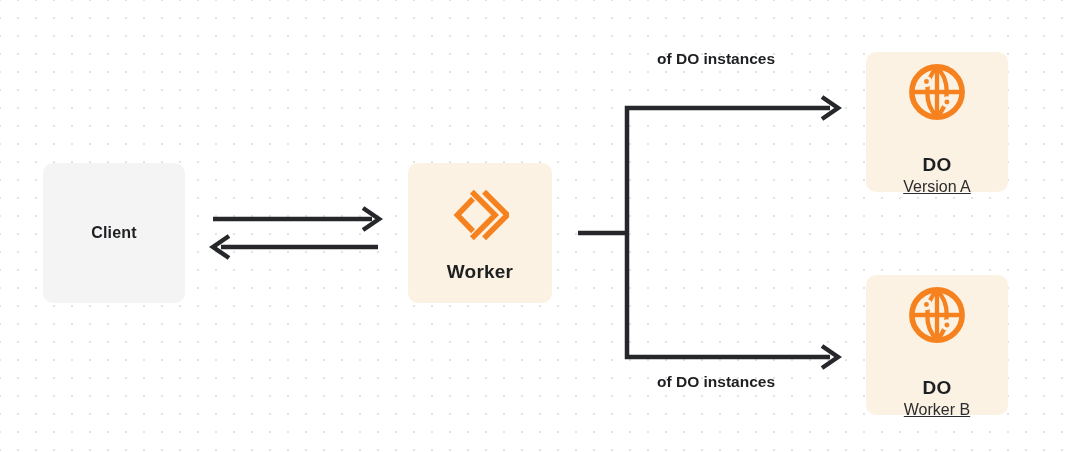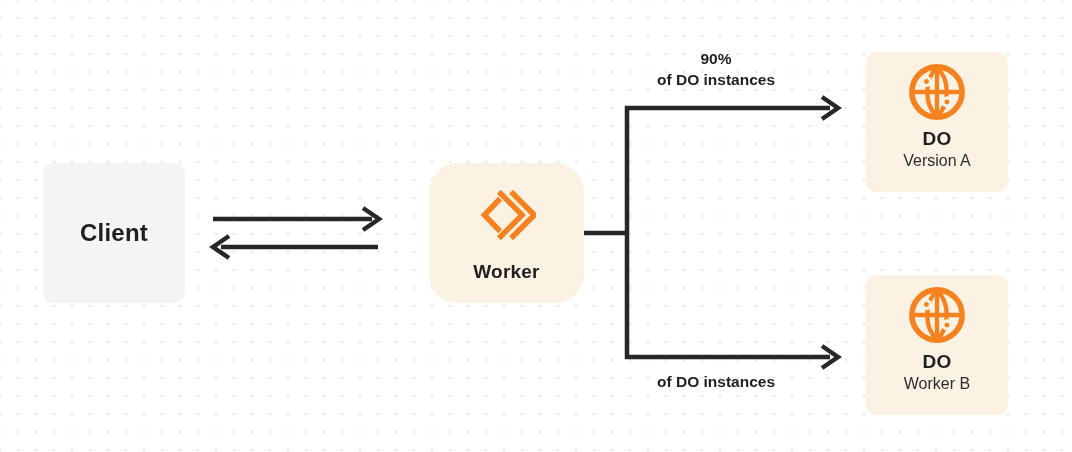--- a/index.html
+++ b/index.html
@@ -29,51 +29,51 @@
     display: flex;
     flex-direction: column;
     align-items: center;
     justify-content: center;
   }
   .card-client {
     left: 43px; top: 163px;
     width: 142px; height: 140px;
     background: #f4f4f5;
   }
-  .card-client .card-title { font-size: 24px; }
+  .card-client .card-title { font-size: 16px; }
   .card-worker {
-    left: 429px; top: 163px;
-    width: 155px; height: 140px;
+    left: 408px; top: 163px;
+    width: 144px; height: 140px;
     background: #fbf2e3;
-    border-radius: 29px;
   }
   .card-do {
     width: 142px; height: 140px;
     background: #fbf2e3;
     justify-content: flex-start;
     padding-top: 9px;
   }
   .card-do-a { position: absolute; left: 866px; top: 52px; }
   .card-do-b { position: absolute; left: 866px; top: 275px; }
   .card-title {
     font-size: 19px;
     font-weight: 700;
     color: #1d1f21;
     letter-spacing: 0.2px;
   }
   .card-subtitle {
     font-size: 16px;
     font-weight: 400;
     color: #2b2d30;
     margin-top: 2px;
+    text-decoration: underline;
   }
   .worker-icon-wrap { margin-top: 14px; height: 60px; display: flex; align-items: center; }
   .card-worker .card-title { margin-top: 16px; margin-bottom: 12px; }
   .do-icon-wrap { height: 62px; display: flex; align-items: center; }
-  .card-do .card-title { margin-top: 5px; }
+  .card-do .card-title { margin-top: 31px; }
   .branch-label {
     position: absolute;
     width: 220px;
     text-align: center;
     font-size: 15.5px;
     font-weight: 700;
     line-height: 21px;
     color: #1d1f21;
   }
   .branch-label-top { left: 606px; top: 48px; }
@@ -147,20 +147,19 @@
         </g>
         <circle cx="33" cy="33" r="6.5" fill="#f6821f" stroke="#fbf2e3" stroke-width="5"></circle>
         <circle cx="66" cy="66" r="6.5" fill="#f6821f" stroke="#fbf2e3" stroke-width="5"></circle>
       </svg>
     </div>
     <div class="card-title">DO</div>
     <div class="card-subtitle">Worker B</div>
   </div>
 
   <div class="branch-label branch-label-top">
-    <div>90%</div>
     <div>of DO instances</div>
   </div>
   <div class="branch-label branch-label-bottom">
     <div>of DO instances</div>
   </div>
 
 </div>
 
 </body></html>

